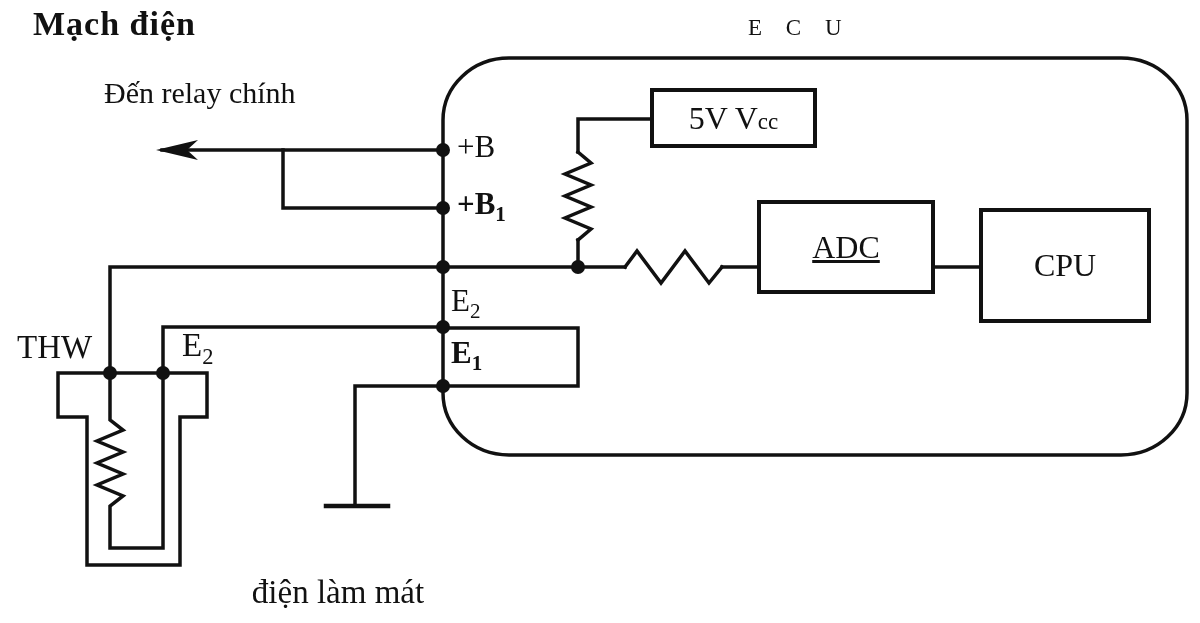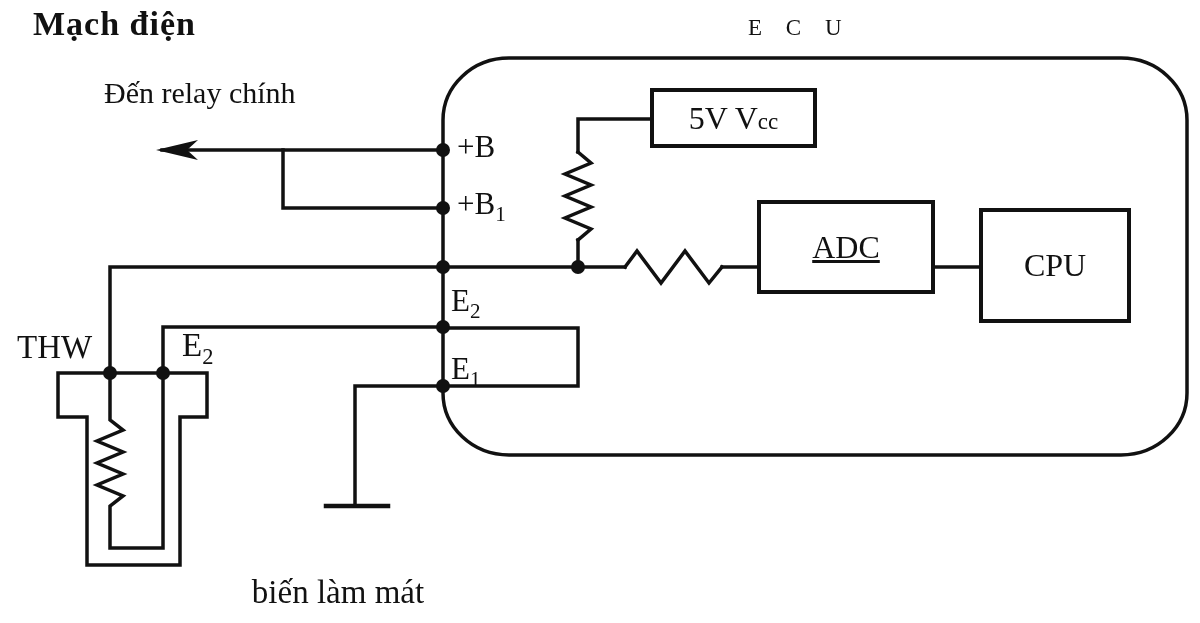--- a/index.html
+++ b/index.html
@@ -79,43 +79,43 @@
       <circle cx="163" cy="373" r="7"></circle>
     </g>
   </svg>
 
   <div class="cbox" style="left:650px;top:88px;width:167px;height:60px;">
     <span><span>5V V</span><span class="vccsub">cc</span></span>
   </div>
   <div class="cbox" style="left:757px;top:200px;width:178px;height:94px;text-decoration:underline;">
     <span>ADC</span>
   </div>
-  <div class="cbox" style="left:979px;top:208px;width:152px;height:115px;">
+  <div class="cbox" style="left:979px;top:208px;width:172px;height:115px;">
     <span>CPU</span>
   </div>
 
   <div class="lbl title" style="left:33px;top:6px;">Mạch điện</div>
 
   <div class="lbl relay" style="left:104px;top:77px;">Đến relay chính</div>
 
   <div class="lbl ecu-name" style="left:748px;top:16px;">E C U</div>
 
   <div class="lbl term" style="left:457px;top:131px;">
     <span>+B</span><sub></sub>
   </div>
-  <div class="lbl term" style="left:457px;top:188px;">
+  <div class="lbl term" style="left:457px;top:188px;font-weight:bold;">
     <span>+B</span><sub>1</sub>
   </div>
   <div class="lbl term" style="left:451px;top:285px;">
     <span>E</span><sub>2</sub>
   </div>
-  <div class="lbl term" style="left:451px;top:353px;">
+  <div class="lbl term" style="left:451px;top:337px;font-weight:bold;">
     <span>E</span><sub>1</sub>
   </div>
 
   <div class="lbl pin" style="left:4px;top:330px;">THW</div>
   <div class="lbl pin" style="left:169px;top:328px;">
     <span>E</span><sub>2</sub>
   </div>
 
-  <div class="lbl caption" style="left:148px;top:575px;">biến làm mát</div>
+  <div class="lbl caption" style="left:148px;top:575px;">điện làm mát</div>
 
 </div>
 
 </body></html>

